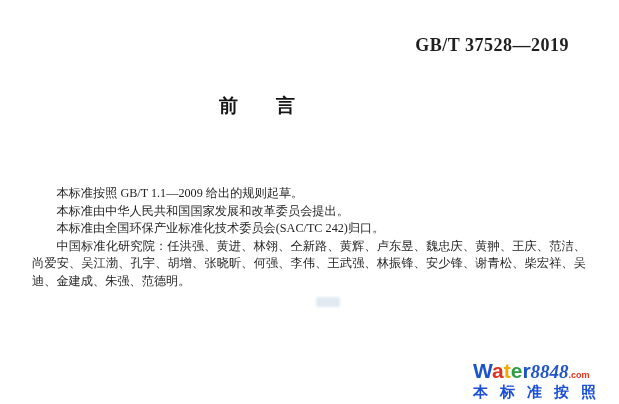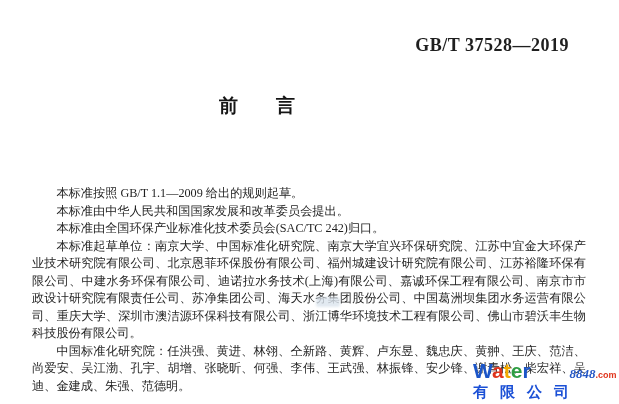--- a/index.html
+++ b/index.html
@@ -34,45 +34,44 @@
   }
   .watermark{
     position:absolute;right:4px;bottom:4px;width:142px;
     font-family:"Liberation Sans","DejaVu Sans",sans-serif;
     line-height:1.05;
     text-align:left;
   }
   .brand{font-weight:bold;font-size:21px;white-space:nowrap;}
   .brand-number{
     font-family:"Liberation Serif","DejaVu Serif",serif;
-    font-style:italic;font-weight:bold;font-size:13px;margin-left:39px;
+    font-style:italic;font-weight:bold;font-size:19px;
   }
   .brand-tld{font-size:9px;font-weight:bold;margin-top:36px;}
   .wm-subtitle{
     font-weight:bold;font-size:15px;letter-spacing:12px;
     margin-top:2px;white-space:nowrap;
   }
 </style>
 </head>
 <body style="color: rgb(31, 31, 31); background: rgb(255, 255, 255);">
 
 <div>
 
   <div class="doc-code">GB/T 37528—2019</div>
 
   <h1 class="page-title">前　　言</h1>
 
   <div class="body-text">
     <p>本标准按照 GB/T 1.1—2009 给出的规则起草。</p>
     <p>本标准由中华人民共和国国家发展和改革委员会提出。</p>
     <p>本标准由全国环保产业标准化技术委员会(SAC/TC 242)归口。</p>
-    <p>本标准起草单位：南京大学、中国标准化研究院、南京大学宜兴环保研究院、江苏中宜金大环保产业技术研究院有限公司、北京恩菲环保股份有限公司、福州城建设计研究院有限公司、江苏裕隆环保有限公司、中建水务环保有限公司、迪诺拉水务技术(上海)有限公司、嘉诚环保工程有限公司、南京市市政设计研究院有限责任公司、苏净集团公司、海天水务集团股份公司、中国葛洲坝集团水务运营有限公司、重庆大学、深圳市澳洁源环保科技有限公司、浙江博华环境技术工程有限公司、佛山市碧沃丰生物科技股份有限公司。</p>
     <p>中国标准化研究院：任洪强、黄进、林翎、仝新路、黄辉、卢东昱、魏忠庆、黄翀、王庆、范洁、尚爱安、吴江渤、孔宇、胡增、张晓昕、何强、李伟、王武强、林振锋、安少锋、谢青松、柴宏祥、吴迪、金建成、朱强、范德明。</p>
   </div>
 
   <div class="scan-artifact"></div>
 
   <div class="watermark">
     <div class="brand"><span id="brand-word"><span style="color: rgb(27, 85, 200);">W</span><span style="color: rgb(224, 51, 27);">a</span><span style="color: rgb(242, 169, 0);">t</span><span style="color: rgb(47, 158, 68);">e</span><span style="color: rgb(27, 85, 200);">r</span></span><span class="brand-number" style="color: rgb(35, 86, 197);">8848</span><span class="brand-tld" style="color: rgb(224, 51, 27);">.com</span></div>
-    <div class="wm-subtitle" style="color: rgb(27, 80, 214);">有限公司</div>
+    <div class="wm-subtitle" style="color: rgb(27, 80, 214);">本标准按照</div>
   </div>
 
 </div>
 
 </body></html>

